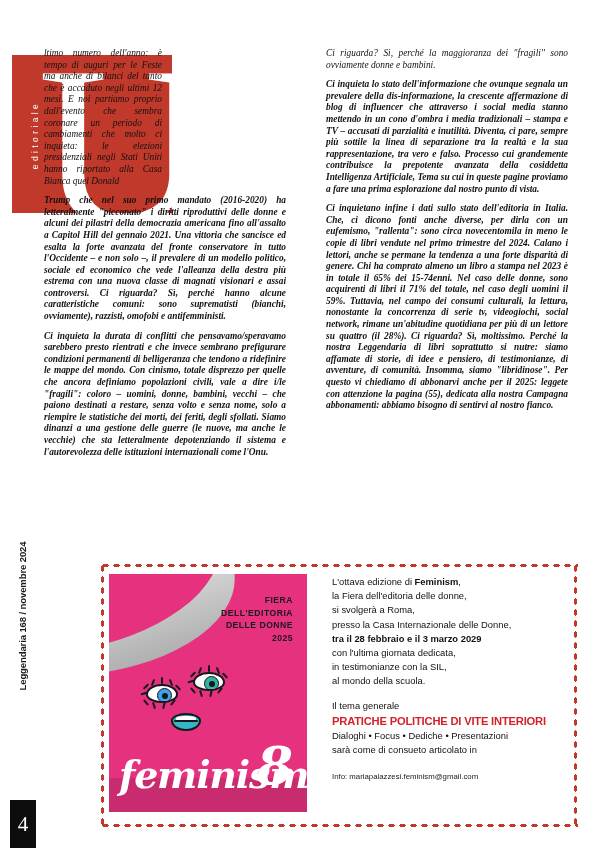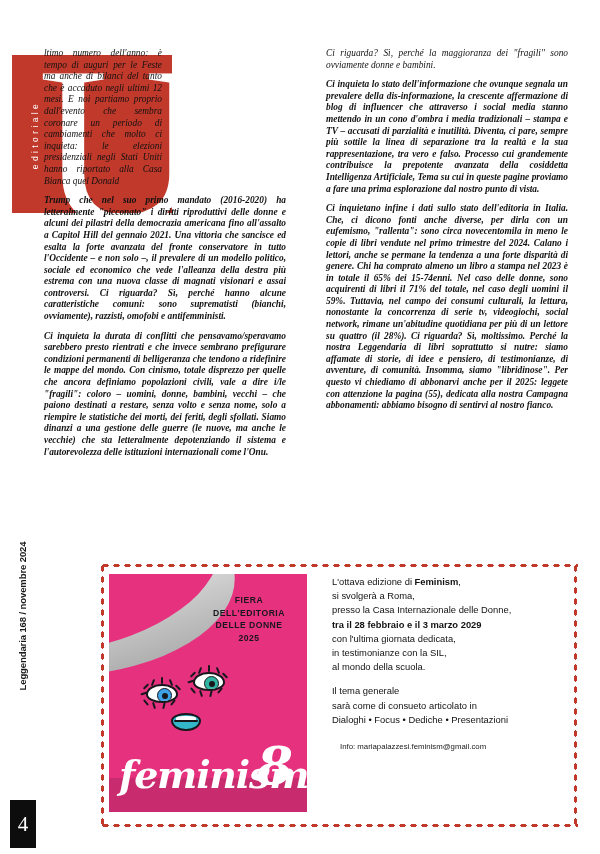--- a/index.html
+++ b/index.html
@@ -204,21 +204,21 @@
   .poster-head {
     position: absolute;
     right: 14px;
     top: 20px;
     font-family: "Liberation Sans", sans-serif;
     font-weight: bold;
     font-size: 8.6px;
     line-height: 12.5px;
     letter-spacing: 0.5px;
     color: #17171c;
-    text-align: center;
+    text-align: right;
     width: 88px;
   }
 
   .eye {
     position: absolute;
     width: 42px;
     height: 26px;
   }
   .eye .ball {
     position: absolute;
@@ -335,21 +335,20 @@
     font-size: 11.2px;
     letter-spacing: -0.2px;
     color: #d42127;
     line-height: 16px;
   }
   .ad-info {
     margin-top: 14px;
     font-size: 7.8px;
     line-height: 11px;
     color: #1a1a1a;
-    margin-left: 8px;
   }
 </style>
 </head>
 <body>
 
 <div class="page">
 
   <div class="left-rail">
     <div class="issue-line">Leggendaria 168 / novembre 2024</div>
     <div class="page-number-box">4</div>
@@ -437,30 +436,32 @@
       <div class="logo-wrap">
         <div class="logo-script">feminism</div>
         <div class="logo-eight">8</div>
       </div>
     </div>
 
     <div class="ad-copy">
       <div>
         <span>L'ottava edizione di </span><span class="bold">Feminism</span><span>,</span>
       </div>
+      <div>la Fiera dell'editoria delle donne,</div>
       <div>si svolgerà a Roma,</div>
       <div>presso la Casa Internazionale delle Donne,</div>
       <div class="bold">tra il 28 febbraio e il 3 marzo 2029</div>
       <div>con l'ultima giornata dedicata,</div>
       <div>in testimonianze con la SIL,</div>
       <div>al mondo della scuola.</div>
 
       <div class="gap"></div>
 
       <div>Il tema generale</div>
+      <div class="ad-theme">PRATICHE POLITICHE DI VITE INTERIORI</div>
+      <div>Dialoghi • Focus • Dediche • Presentazioni</div>
       <div>sarà come di consueto articolato in</div>
-      <div>Dialoghi • Focus • Dediche • Presentazioni</div>
 
       <div class="ad-info">Info: mariapalazzesi.feminism@gmail.com</div>
     </div>
   </div>
 
 </div>
 
 </body></html>

